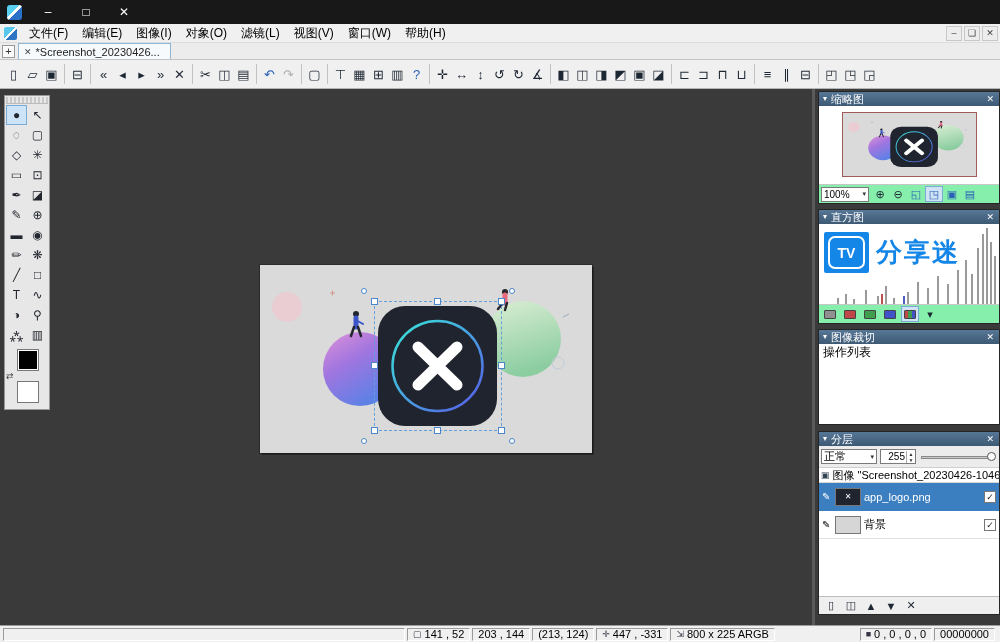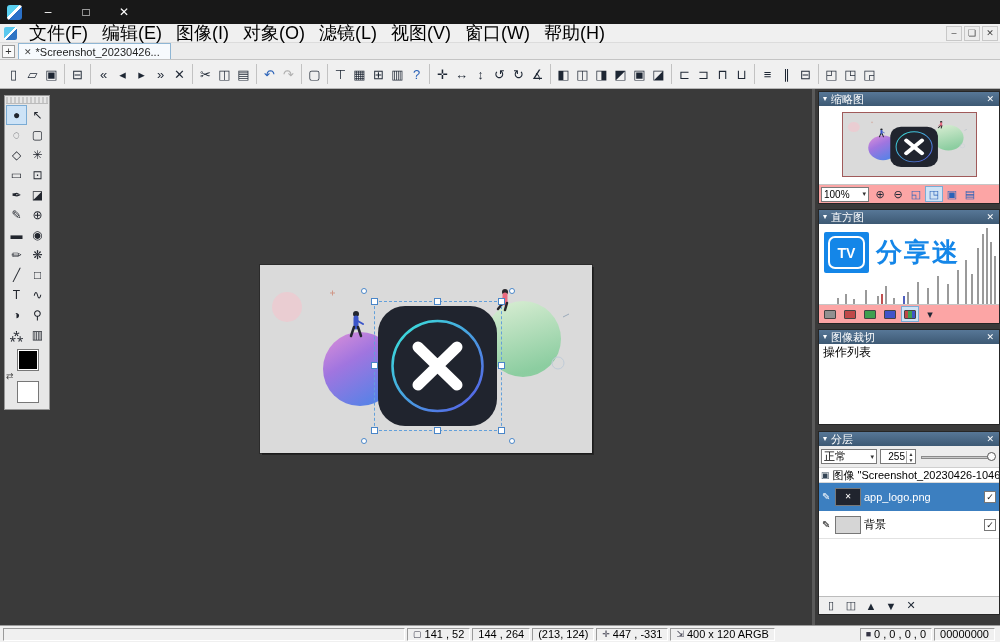--- a/index.html
+++ b/index.html
@@ -11,21 +11,21 @@
   .app-icon { width:15px; height:15px; margin:0 7px; border-radius:3px;
     background:linear-gradient(135deg,#5ad0f0 0 42%,#ffffff 42% 56%,#2a70c8 56% 100%); }
   .title-text { flex:1; font-size:12px; white-space:nowrap; overflow:hidden; }
   .win-btn { width:38px; height:24px; display:flex; align-items:center; justify-content:center; font-size:12px; color:#fff; }
 
   
   .menubar { position:absolute; top:24px; left:0; right:0; height:19px; background:#f0f0f0; display:flex; align-items:center; border-bottom:1px solid #dcdcdc; }
   .menu-logo { width:13px; height:13px; margin:0 5px 0 4px; border-radius:2px;
     background:linear-gradient(135deg,#59c8ee 0 45%,#fff 45% 55%,#2e74c4 55% 100%); }
   .menu-items { display:flex; height:19px; }
-  .menu-item { padding:0 7px; line-height:19px; font-size:18px; }
+  .menu-item { padding:0 7px; line-height:19px; font-size:12px; }
   .menu-spacer { flex:1; }
   .mdi-btn { width:16px; height:15px; margin-right:2px; display:flex; align-items:center; justify-content:center; font-size:9px; color:#444; border:1px solid #c8c8c8; background:#ededed; }
 
   
   .tabbar { position:absolute; top:43px; left:0; right:0; height:17px; background:#ececec; border-bottom:1px solid #c4c4c4; display:flex; align-items:flex-end; }
   .tab-add { width:13px; height:13px; margin:0 3px 1px 2px; border:1px solid #999; background:#fafafa; font-size:11px; line-height:11px; text-align:center; color:#333; }
   .tab { height:16px; display:flex; align-items:center; gap:4px; padding:0 10px 0 5px; background:#f7fafd; border:1px solid #8fb6d4; border-bottom:none; font-size:11px; color:#222; }
   .tab-close { font-size:9px; color:#444; }
 
   
@@ -63,21 +63,21 @@
   .r-tl{left:-14px;top:-14px} .r-tr{right:-14px;top:-14px} .r-bl{left:-14px;bottom:-14px} .r-br{right:-14px;bottom:-14px}
 
   
   .rightpanel { position:absolute; top:89px; left:815px; right:0; bottom:17px; background:#3a3a3a; }
   .panel { position:absolute; left:3px; width:182px; background:#fff; border:1px solid #262626; }
   .panel-title { height:14px; background:linear-gradient(#577797,#3d5974); color:#fff; font-size:11px; line-height:14px; padding:0 4px; display:flex; align-items:center; }
   .pt-arrow { font-size:8px; margin-right:4px; }
   .pt-label { flex:1; }
   .pt-close { font-size:9px; padding:0 1px; }
   .panel-body { position:relative; background:#fff; overflow:hidden; }
-  .panel-controls { height:19px; background:#fca5a5; border-top:1px solid #c6c6c6; display:flex; align-items:center; padding:0 2px; gap:2px; }
+  .panel-controls { height:19px; background:#86efac; border-top:1px solid #c6c6c6; display:flex; align-items:center; padding:0 2px; gap:2px; }
   .pbtn { width:18px; height:16px; display:flex; align-items:center; justify-content:center; font-size:11px; color:#1d2633; border:1px solid transparent; }
   .pbtn.accent { color:#2a62b8; }
   .pbtn.active { background:#cfe3f5; border-color:#7aabd4; }
   .combo { height:15px; background:#fff; border:1px solid #7a7a7a; font-size:10px; display:flex; align-items:center; padding:0 2px; gap:2px; }
   .combo .caret { margin-left:auto; font-size:7px; color:#333; }
   .monitor { width:12px; height:9px; border:1px solid #444; border-radius:1px; }
 
   .p-thumb { top:2px; }
   .thumb-body { height:78px; }
   .thumb-img { position:relative; width:135px; height:65px; margin:6px auto 0; border:1px solid #a05a5a; overflow:hidden; background:#dadada; }
@@ -504,32 +504,32 @@
     </div>
   </div>
 
   <div class="statusbar">
     <div class="sseg sfixed"></div>
     <div class="sseg">
       <span class="sicon">▢</span>
       <span>141 , 52</span>
     </div>
     <div class="sseg">
-      <span>144 , 264</span>
+      <span>203 , 144</span>
     </div>
     <div class="sseg">
       <span>(213, 124)</span>
     </div>
     <div class="sseg">
       <span class="sicon">✛</span>
       <span>447 , -331</span>
     </div>
     <div class="sseg">
       <span class="sicon">⇲</span>
-      <span>400 x 120 ARGB</span>
+      <span>800 x 225 ARGB</span>
     </div>
     <div class="sfill"></div>
     <div class="sseg">
       <span class="sicon">■</span>
       <span>0 , 0 , 0 , 0</span>
     </div>
     <div class="sseg">
       <span>00000000</span>
     </div>
   </div>

